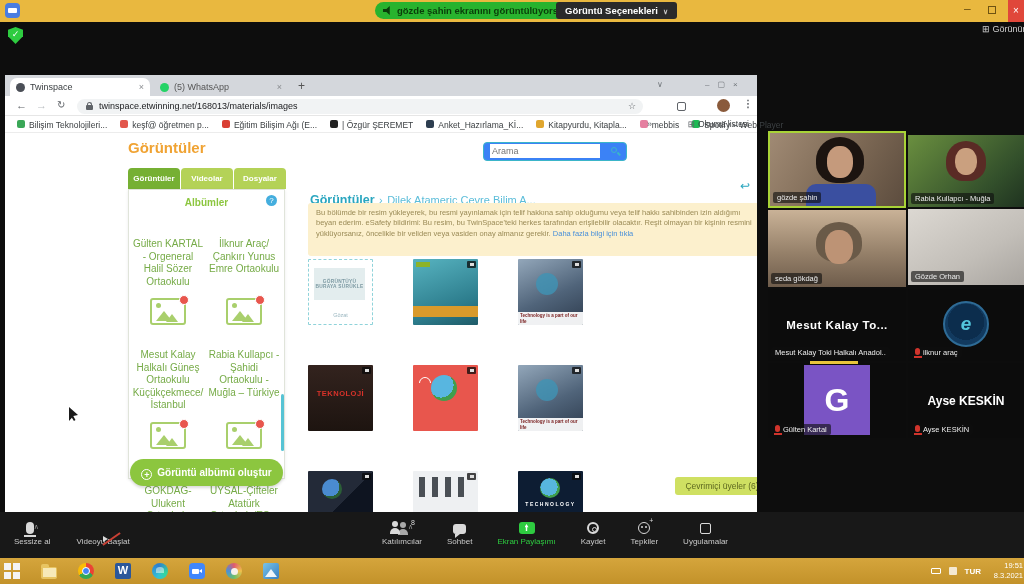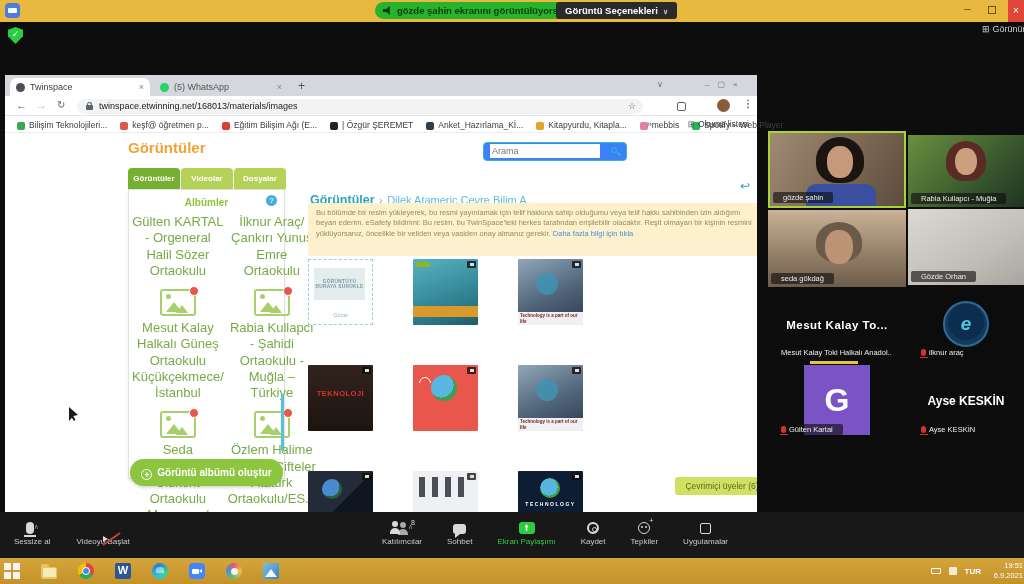--- a/index.html
+++ b/index.html
@@ -43,21 +43,21 @@
   .urlbar{position:absolute;left:72px;top:3px;width:566px;height:15px;background:#f1f3f4;border-radius:8px;}
   .lock{position:absolute;left:9px;top:6px;width:7px;height:5px;background:#5f6368;border-radius:1px;}
   .lock::before{content:"";position:absolute;top:-3px;left:1px;width:3px;height:3px;border:1px solid #5f6368;border-bottom:none;border-radius:3px 3px 0 0;}
   .url-text{position:absolute;left:22px;top:2px;font-size:9px;color:#202124;white-space:nowrap;}
   .url-star{position:absolute;right:7px;top:2px;font-size:9px;color:#5f6368;}
   .ext-icon{position:absolute;left:672px;top:6px;width:9px;height:9px;border:1.5px solid #5f6368;border-radius:2px;}
   .avatar{position:absolute;left:712px;top:3px;width:13px;height:13px;border-radius:50%;background:#8a5a3b;}
   .kebab{position:absolute;left:738px;top:2px;color:#5f6368;font-size:10px;font-weight:bold;}
   .bookmarks{position:absolute;left:0;top:41px;width:752px;height:17px;background:#fff;border-bottom:1px solid #ececec;}
   .bm-items{position:absolute;left:12px;top:0;height:17px;display:flex;align-items:center;gap:13px;white-space:nowrap;}
-  .bm{display:flex;align-items:flex-end;gap:4px;}
+  .bm{display:flex;align-items:flex-start;gap:4px;}
   .bm-fav{width:8px;height:8px;border-radius:2px;display:inline-block;}
   .bm-label{font-size:8.5px;color:#3c4043;}
   .bm-more{position:absolute;right:105px;top:3px;color:#5f6368;font-size:9px;}
   .readlist{position:absolute;right:8px;top:3px;font-size:8.5px;color:#3c4043;}
   .readlist .grid-glyph{margin-right:3px;color:#5f6368;}
 
   
   .content{position:absolute;left:0;top:58px;width:752px;height:379px;background:#fff;overflow:hidden;}
   .page-title{position:absolute;left:123px;top:6px;font-size:15px;font-weight:bold;color:#f0a333;}
   .searchbox{position:absolute;left:478px;top:9px;width:144px;height:19px;border:1.5px solid #3bb5c9;border-radius:4px;background:#3b82f6;}
@@ -65,21 +65,21 @@
   .mag{position:absolute;right:9px;top:4px;width:6px;height:6px;border:1.5px solid #3bb5c9;border-radius:50%;}
   .mag::after{content:"";position:absolute;left:5px;top:5px;width:4px;height:1.5px;background:#3bb5c9;transform:rotate(45deg);}
   .ptabs{position:absolute;left:123px;top:35px;display:flex;}
   .ptab{width:52px;height:21px;line-height:21px;text-align:center;font-size:8px;font-weight:bold;color:#fff;background:#b4d257;border-radius:4px 4px 0 0;margin-right:1px;}
   .ptab.active{background:#76b033;}
   .album-card{position:absolute;left:123px;top:56px;width:157px;height:290px;background:#fff;border:1px solid #e0e4da;box-shadow:0 1px 3px rgba(0,0,0,.08);}
   .albums-header{position:absolute;left:0;top:7px;width:100%;text-align:center;font-size:10px;font-weight:bold;color:#8cc63f;}
   .help-circle{position:absolute;right:7px;top:5px;width:11px;height:11px;border-radius:50%;background:#44aede;color:#fff;font-size:8px;text-align:center;line-height:11px;}
   .albums-grid{position:absolute;left:3px;top:24px;width:148px;display:grid;grid-template-columns:1fr 1fr;column-gap:4px;row-gap:10px;}
   .album-cell{text-align:center;}
-  .album-name{font-size:13px;color:#76ab47;line-height:1.25;}
+  .album-name{font-size:10px;color:#76ab47;line-height:1.25;margin-top:24px;}
   .album-thumb{position:relative;width:36px;height:27px;border:2px solid #a9cf6c;border-radius:3px;margin:0 auto 4px auto;}
   .album-thumb .mtn{position:absolute;left:4px;bottom:2px;width:0;height:0;border-left:8px solid transparent;border-right:8px solid transparent;border-bottom:10px solid #a9cf6c;}
   .album-thumb .mtn::after{content:"";position:absolute;left:2px;top:3px;width:0;height:0;border-left:6px solid transparent;border-right:6px solid transparent;border-bottom:8px solid #a9cf6c;}
   .album-thumb::before{content:"";position:absolute;left:4px;top:3px;width:5px;height:5px;border-radius:50%;background:#a9cf6c;}
   .album-thumb .badge{position:absolute;right:-5px;top:-5px;width:10px;height:10px;border-radius:50%;background:#e8564d;border:1px solid #fff;}
   .card-scroll{position:absolute;right:0;top:204px;width:3px;height:57px;background:#56c3d4;border-radius:2px;}
   .create-btn{position:absolute;left:125px;top:326px;width:153px;height:27px;border-radius:14px;background:#8cc63f;color:#fff;font-size:10px;font-weight:bold;text-align:center;line-height:27px;box-shadow:0 2px 3px rgba(0,0,0,.15);}
   .plus-circ{display:inline-block;width:11px;height:11px;border:1.5px solid #fff;border-radius:50%;line-height:10px;font-size:9px;margin-right:5px;vertical-align:-2px;}
   .breadcrumb{position:absolute;left:305px;top:47px;white-space:nowrap;margin-top:10px;}
   .bc-root{font-size:12.5px;font-weight:bold;color:#2aa6bf;}
@@ -146,21 +146,21 @@
   
   .ptile{position:absolute;background:#1a1a1a;overflow:hidden;}
   .p0{left:768px;top:131px;width:138px;height:77px;border:2px solid #a9d337;background:linear-gradient(120deg,#a08a74,#7c6854 55%,#5c4c3e);}
   .p1{left:908px;top:135px;width:116px;height:72px;background:linear-gradient(135deg,#6a8f3f,#33502b 70%,#1f3320);}
   .p2{left:768px;top:210px;width:138px;height:77px;background:linear-gradient(180deg,#c9b297 0%,#96816a 55%,#6e5c4b);}
   .p3{left:908px;top:209px;width:116px;height:76px;background:linear-gradient(150deg,#dcd8d2,#c2beb8 60%,#a9a5a0);}
   .p4{left:768px;top:289px;width:138px;height:72px;background:#0c0c0c;}
   .p5{left:908px;top:289px;width:116px;height:72px;background:#0c0c0c;}
   .p6{left:768px;top:363px;width:138px;height:75px;background:#0c0c0c;}
   .p7{left:908px;top:363px;width:116px;height:75px;background:#0c0c0c;}
-  .plabel{position:absolute;left:3px;bottom:3px;max-width:calc(100% - 6px);background:rgba(15,15,15,.62);color:#ececec;font-size:7.5px;padding:1px 10px;border-radius:2px;white-space:nowrap;overflow:hidden;display:flex;align-items:center;}
+  .plabel{position:absolute;left:3px;bottom:3px;max-width:calc(100% - 6px);background:rgba(15,15,15,.62);color:#ececec;font-size:7.5px;padding:1px 4px;border-radius:2px;white-space:nowrap;overflow:hidden;display:flex;}
   .mic-off{width:5px;height:7px;background:#d0342c;border-radius:2.5px;margin-right:3px;flex:0 0 auto;position:relative;}
   .mic-off::after{content:"";position:absolute;left:-1.5px;top:8px;width:8px;height:1.5px;background:#d0342c;}
   .pcenter{position:absolute;left:0;top:0;width:100%;height:100%;display:flex;align-items:center;justify-content:center;color:#fff;font-weight:bold;}
   .p4 .pcenter{font-size:11.5px;letter-spacing:.5px;}
   .p7 .pcenter{font-size:12px;}
   .hair{position:absolute;left:46px;top:4px;width:48px;height:46px;background:#1c1410;border-radius:50% 50% 42% 42%;}
   .face{position:absolute;left:57px;top:13px;width:26px;height:32px;background:#c59a7c;border-radius:46%;}
   .vbody{position:absolute;left:36px;bottom:0;width:70px;height:22px;background:#3a4fa0;border-radius:10px 10px 0 0;}
   .p1 .hair{left:38px;top:6px;width:40px;height:40px;background:#5a2b25;}
   .p1 .face{left:47px;top:13px;width:22px;height:27px;background:#caa07f;}
@@ -572,17 +572,17 @@
         <div class="tb-app app-edge"></div>
         <div class="tb-app app-zoom"></div>
         <div class="tb-app app-paint"></div>
         <div class="tb-app app-photos"></div>
       </div>
     <div class="tray">
       <span class="tray-ic1"></span>
       <span class="tray-ic2"></span>
       <span class="tray-lang">TUR</span>
       <span class="tray-clock">
-        <span>19:51</span><br><span>6.9.2021</span>
+        <span>19:51</span><br><span>8.3.2021</span>
       </span>
     </div>
   </div>
 </div>
 
 </body></html>

